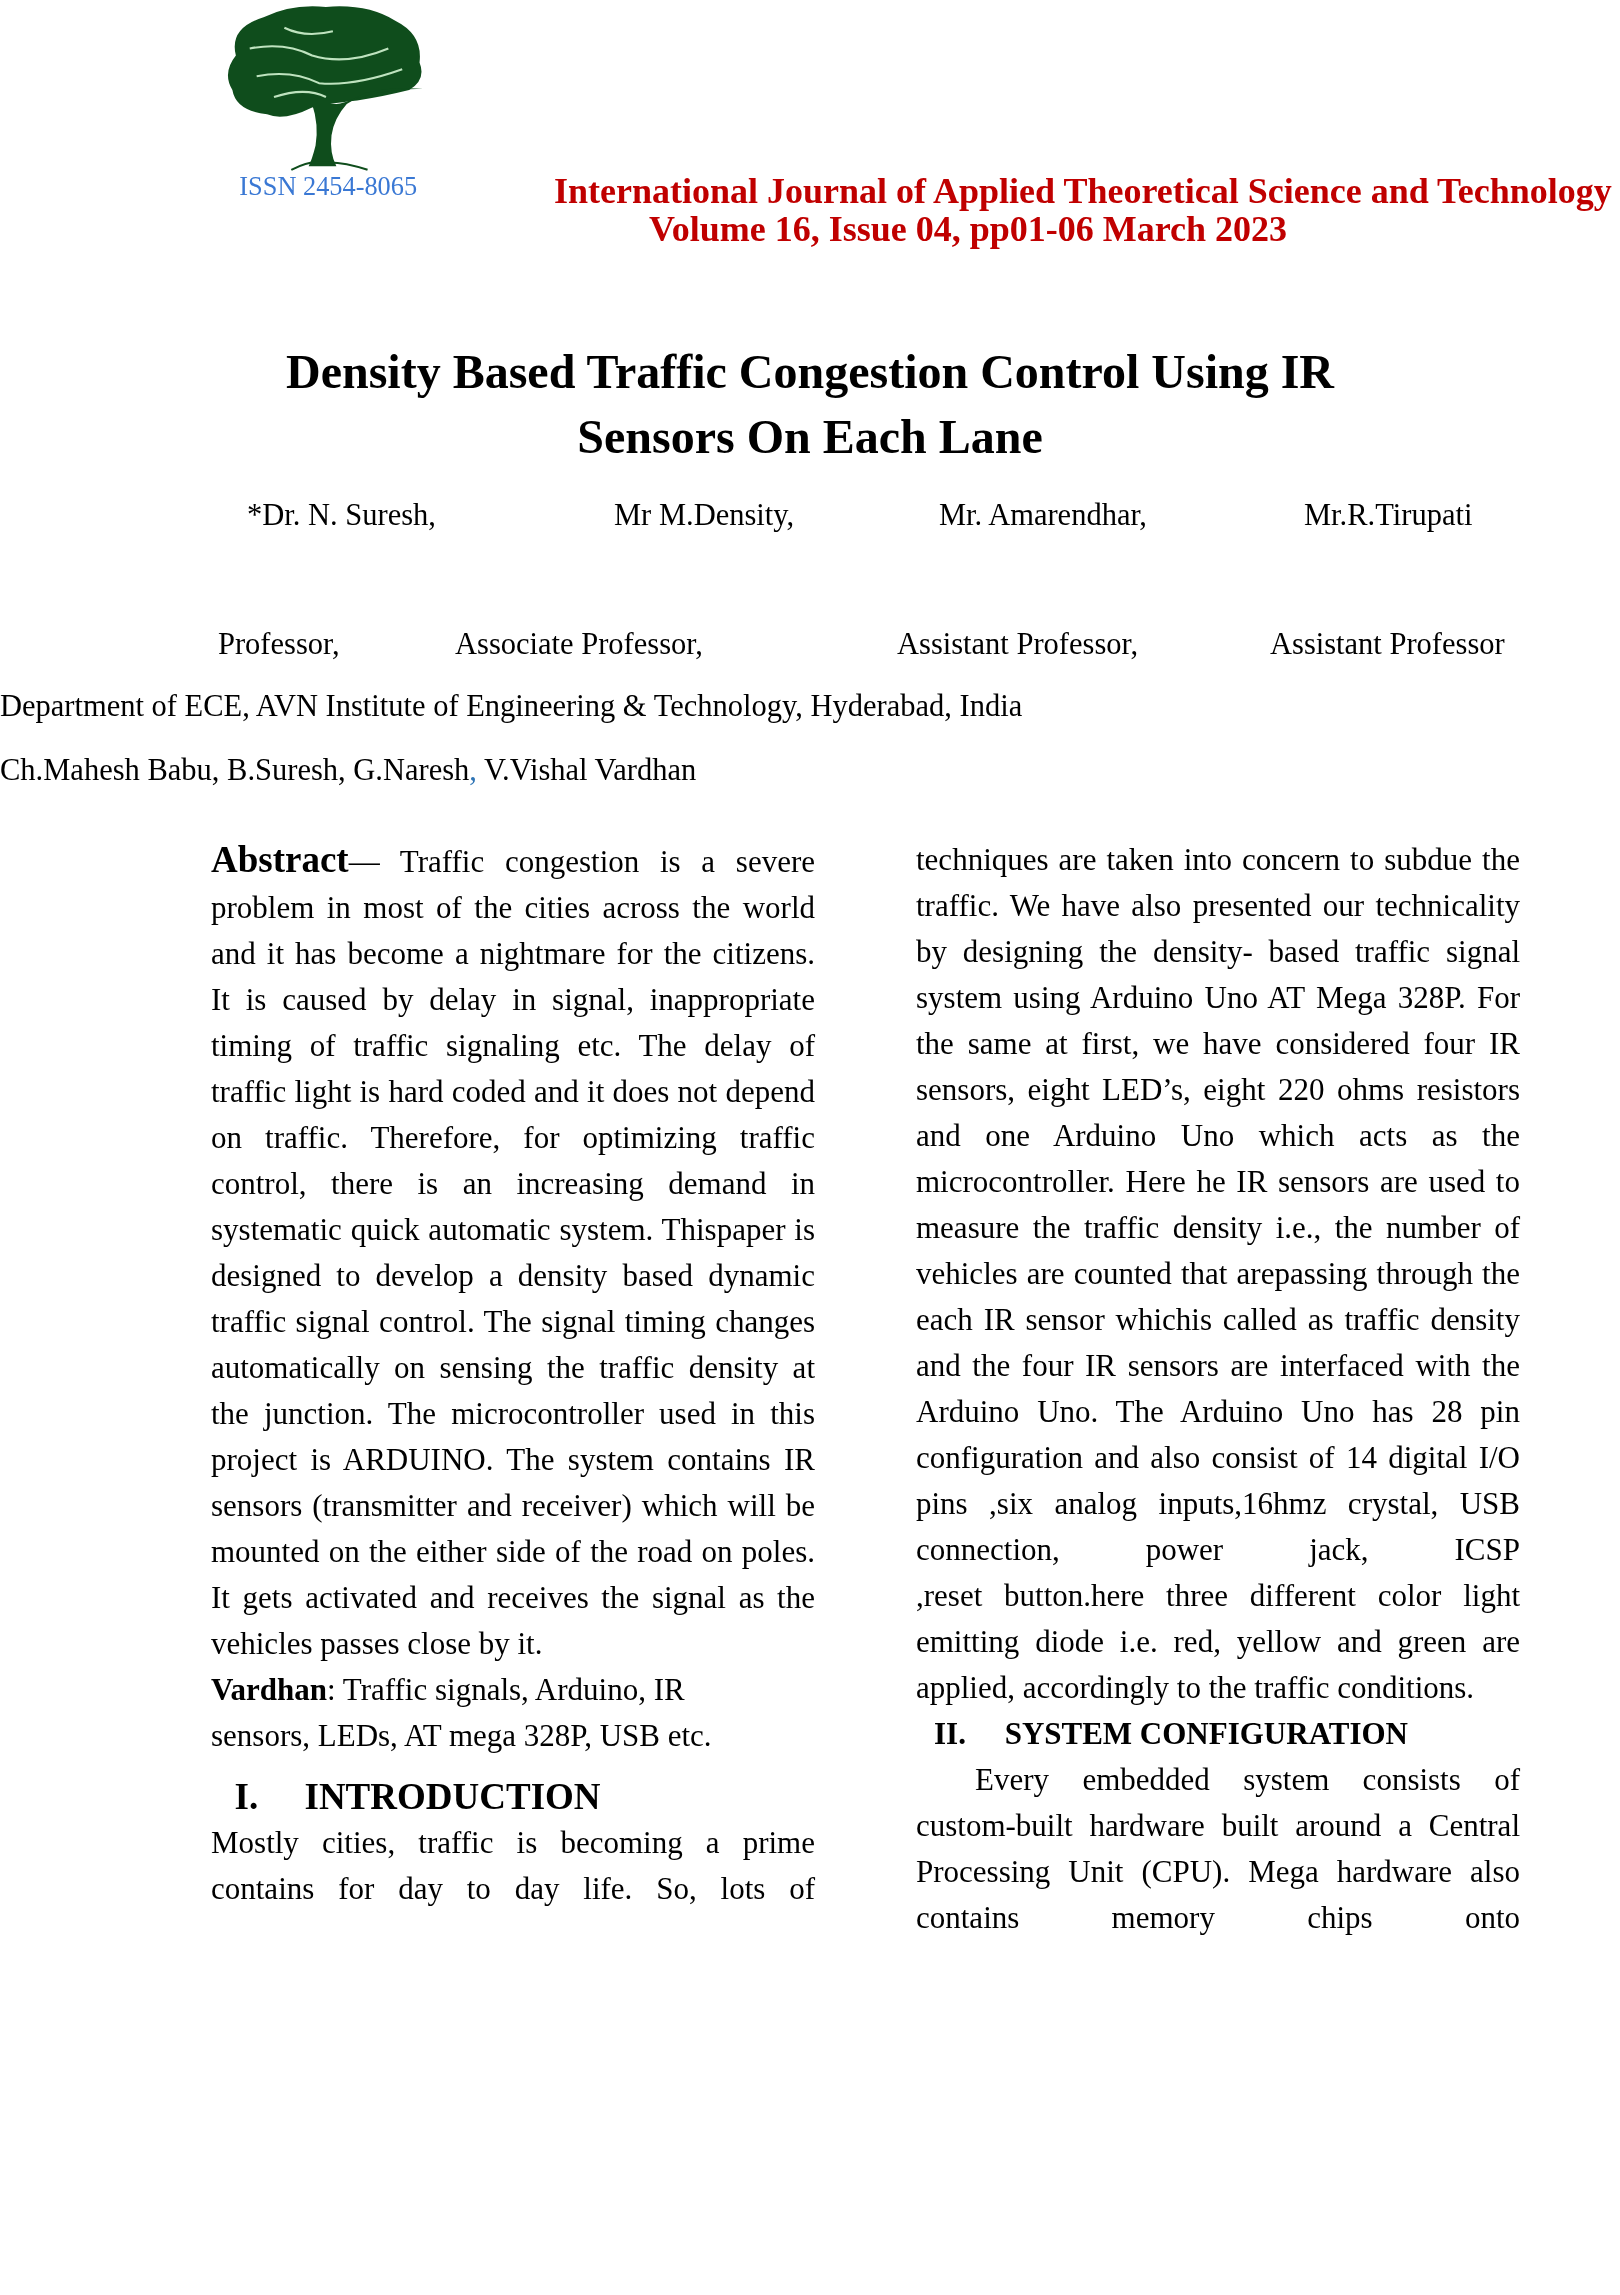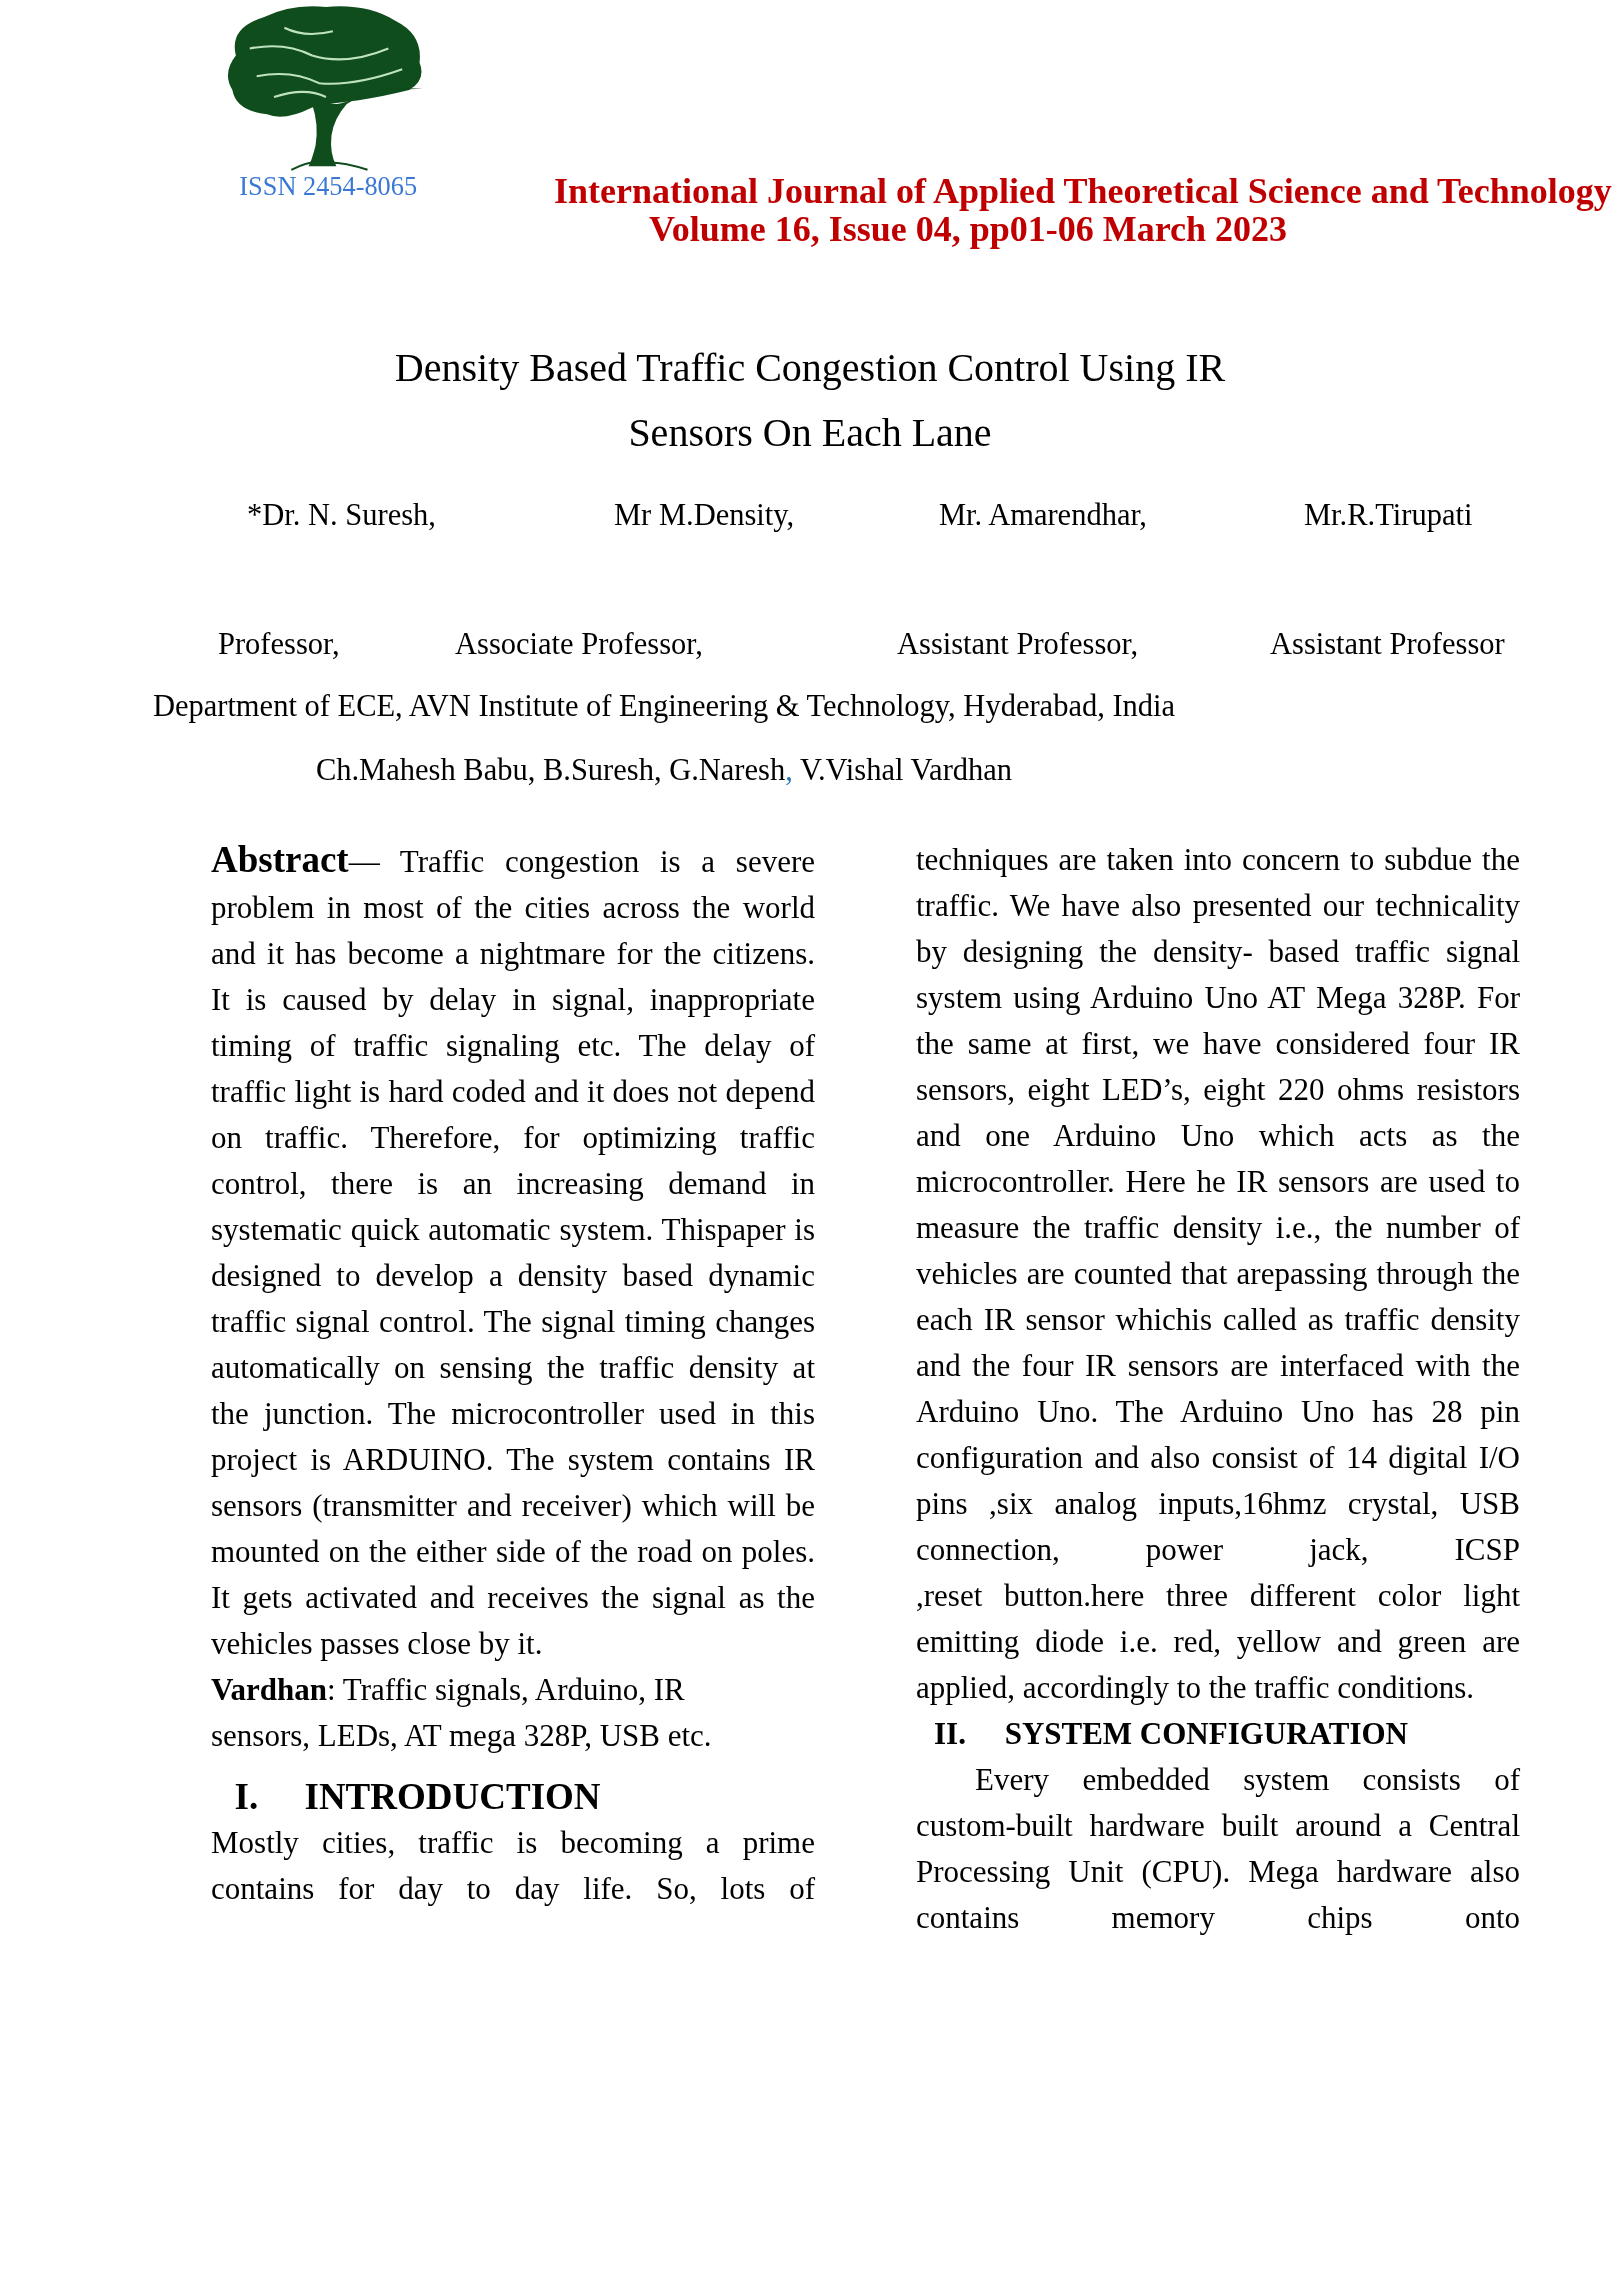--- a/index.html
+++ b/index.html
@@ -3,25 +3,25 @@
 <meta charset="utf-8">
 <style>
   html, body { margin:0; padding:0; background:#ffffff; }
   body { width:1620px; height:2295px; position:relative; overflow:hidden;
          font-family:"Liberation Serif", serif; color:#000; }
   .abs { position:absolute; }
   #logo { left:208px; top:0px; width:229px; height:201px; }
   .journal { position:absolute; color:#c00000; font-weight:bold; font-size:36px; white-space:nowrap; line-height:1; }
   #journal-name { left:554px; top:173px; }
   #journal-issue { left:649px; top:211px; }
-  .title { position:absolute; left:0; width:1620px; text-align:center; font-weight:normal; font-size:40px; line-height:1; white-space:nowrap; }
+  .title { position:absolute; left:0; width:1620px; text-align:center; font-weight:bold; font-size:48px; line-height:1; white-space:nowrap; }
   #title-1 { top:348px; }
   #title-2 { top:413px; }
   .line { position:absolute; font-size:30.5px; line-height:1; white-space:nowrap; }
-  .center { left:0; width:1328px; text-align:center; }
+  .center { left:0; width:1328px; text-align:left; }
   .col { position:absolute; width:604px; font-size:31px; line-height:46px; text-align:justify; }
   #col-left { left:211px; top:837px; }
   #col-right { left:916px; top:837px; }
   .col p { margin:0; }
   .abstract-head { font-weight:bold; font-size:37px; }
   .kw-head { font-weight:bold; }
   .sec-head { font-weight:bold; font-size:37px; margin-top:14px; white-space:pre; text-align:left; }
   .sec-head2 { font-weight:bold; font-size:31px; white-space:pre; text-align:left; padding-left:18px; }
   .tight { text-align:left; }
   .indent { text-indent:59px; }

